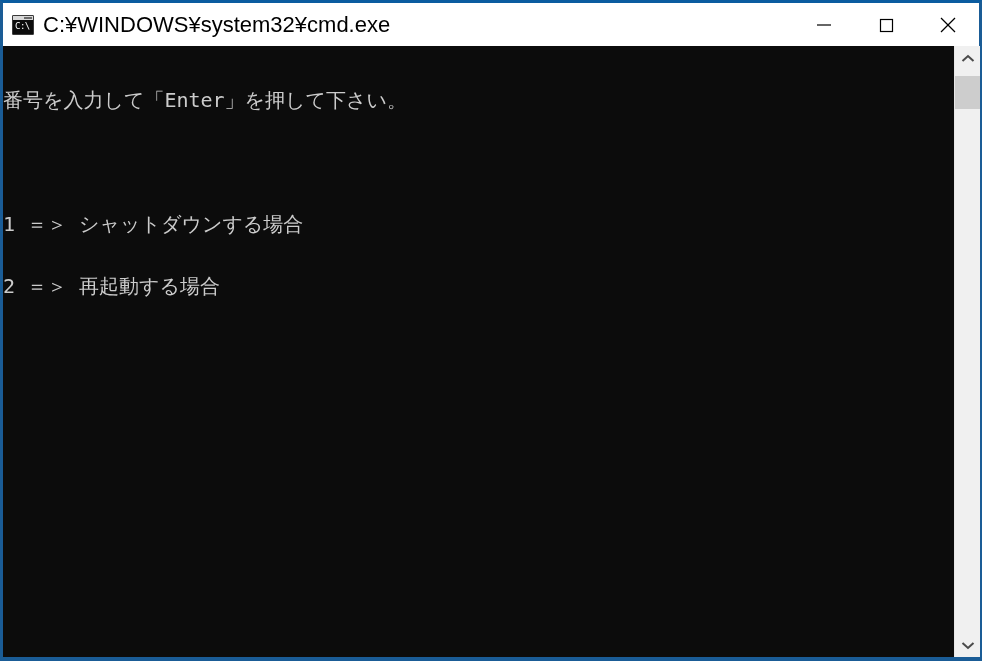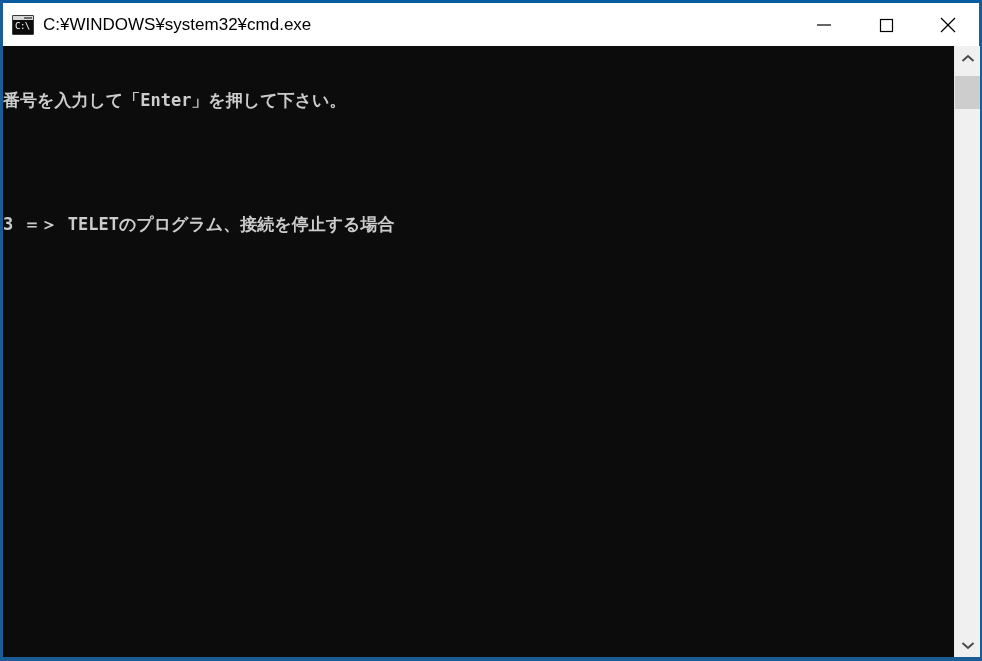--- a/index.html
+++ b/index.html
@@ -75,21 +75,21 @@
     font-family: "DejaVu Sans Mono", monospace;
     font-size: 9px;
     line-height: 11px;
     color: #ffffff;
     letter-spacing: -0.5px;
     white-space: nowrap;
   }
 
   .title-text {
     font-family: "Liberation Sans", sans-serif;
-    font-size: 17px;
+    font-size: 22px;
     color: #000000;
     white-space: nowrap;
     letter-spacing: 0px;
   }
 
   .win-controls {
     margin-left: auto;
     display: flex;
     height: 43px;
   }
@@ -113,26 +113,25 @@
     background: #0c0c0c;
     overflow: hidden;
     padding: 0;
   }
   .term-lines {
     position: absolute;
     top: 3px;
     left: 0px;
     right: 0;
     font-family: "DejaVu Sans Mono", "Liberation Mono", monospace;
-    font-size: 17px;
+    font-size: 20px;
     line-height: 20.6px;
     color: #cccccc;
     white-space: pre;
     letter-spacing: 0px;
-    font-weight: bold;
   }
   .term-line { height: 20.6px; }
   .term-line.blank { color: transparent; }
 
   
   .scrollbar {
     position: absolute;
     top: 43px;
     right: 0;
     bottom: 0;
@@ -197,21 +196,22 @@
           <line x1="19" y1="5" x2="5" y2="19" stroke="#000000" stroke-width="1.2"></line>
         </svg>
       </div>
     </div>
   </div>
 
   <div class="terminal">
     <div class="term-lines">
       <div class="term-line">番号を入力して「Enter」を押して下さい。</div>
       <div class="term-line blank"></div>
-      <div class="term-line">3 ＝＞ TELETのプログラム、接続を停止する場合</div>
+      <div class="term-line">1 ＝＞ シャットダウンする場合</div>
+      <div class="term-line">2 ＝＞ 再起動する場合</div>
       <div class="term-line blank"></div>
       <div class="term-line blank"></div>
     </div>
   </div>
 
   <div class="scrollbar">
     <div class="sb-arrow top">
       <svg width="14" height="10" viewBox="0 0 14 10">
         <path d="M1.5 7 L7 2 L12.5 7" fill="none" stroke="#4a4a4a" stroke-width="2"></path>
       </svg>

